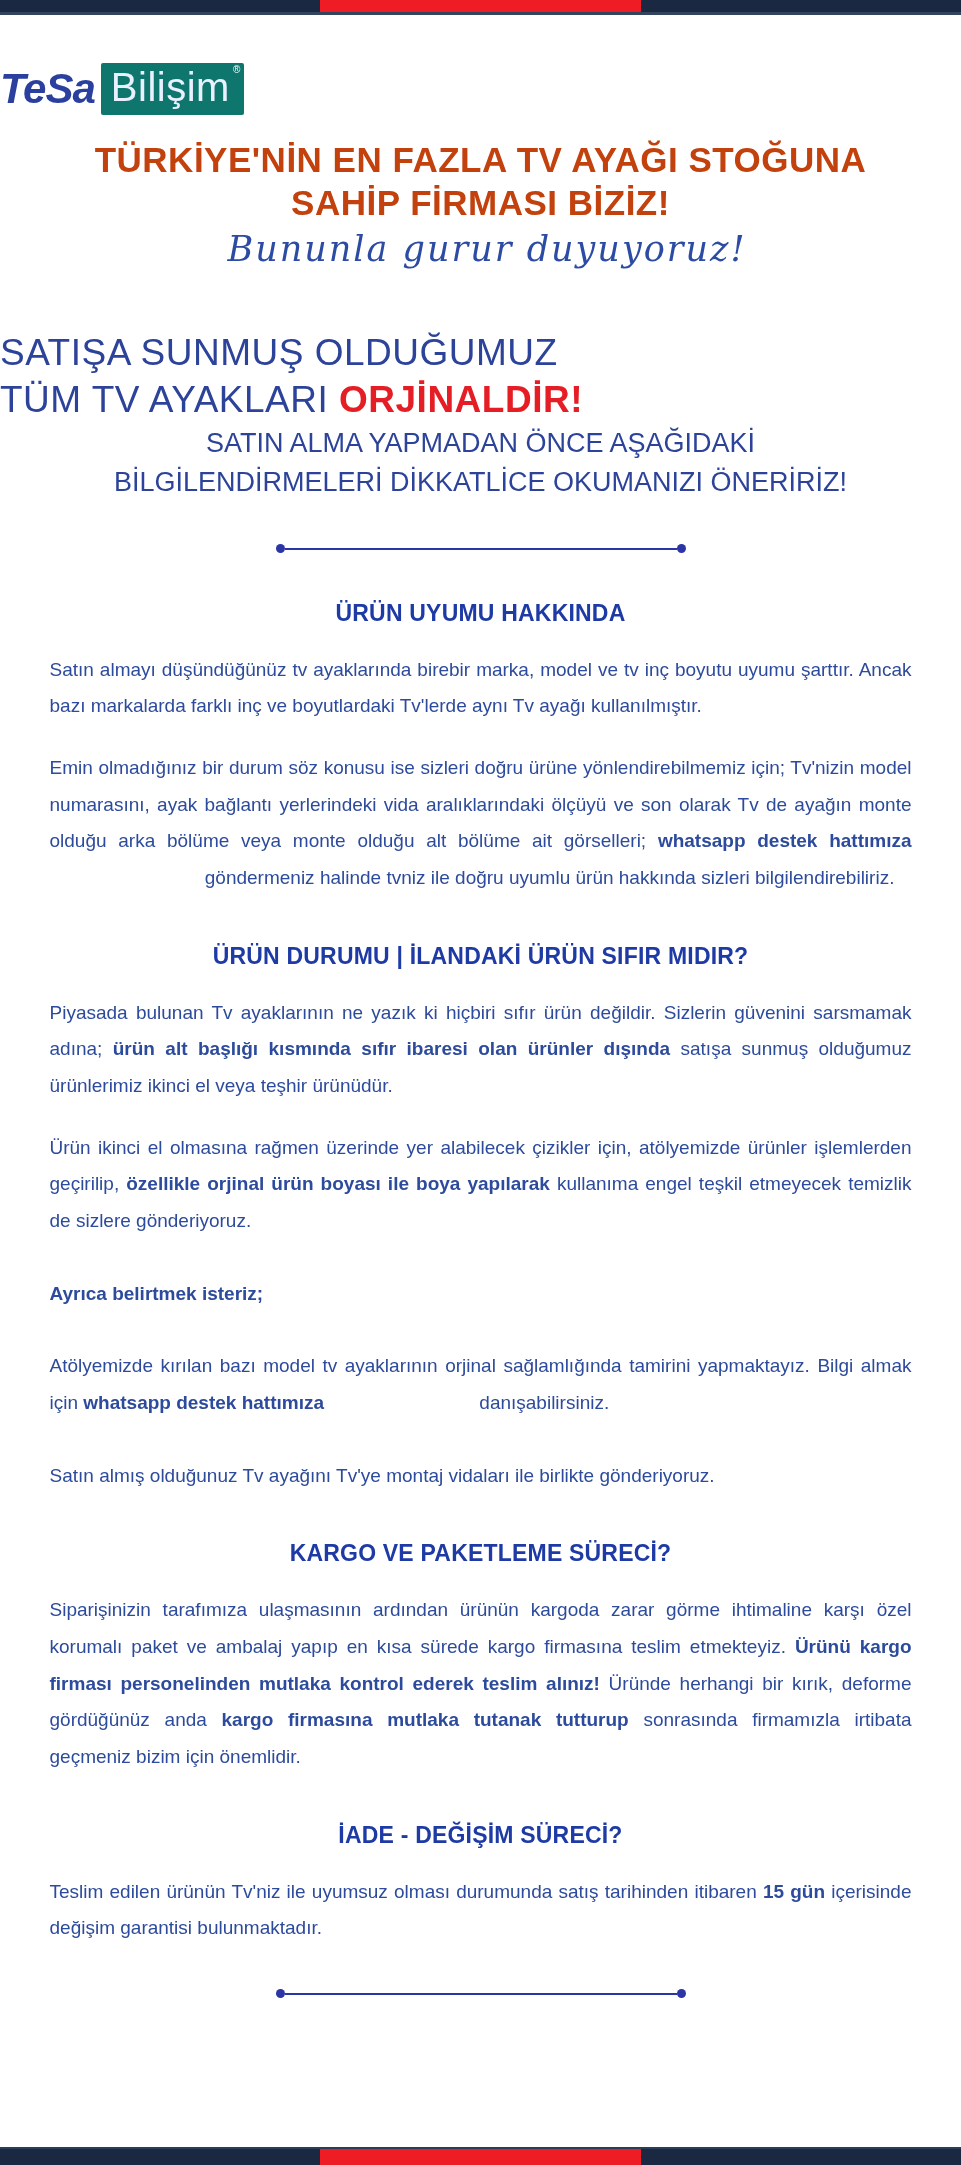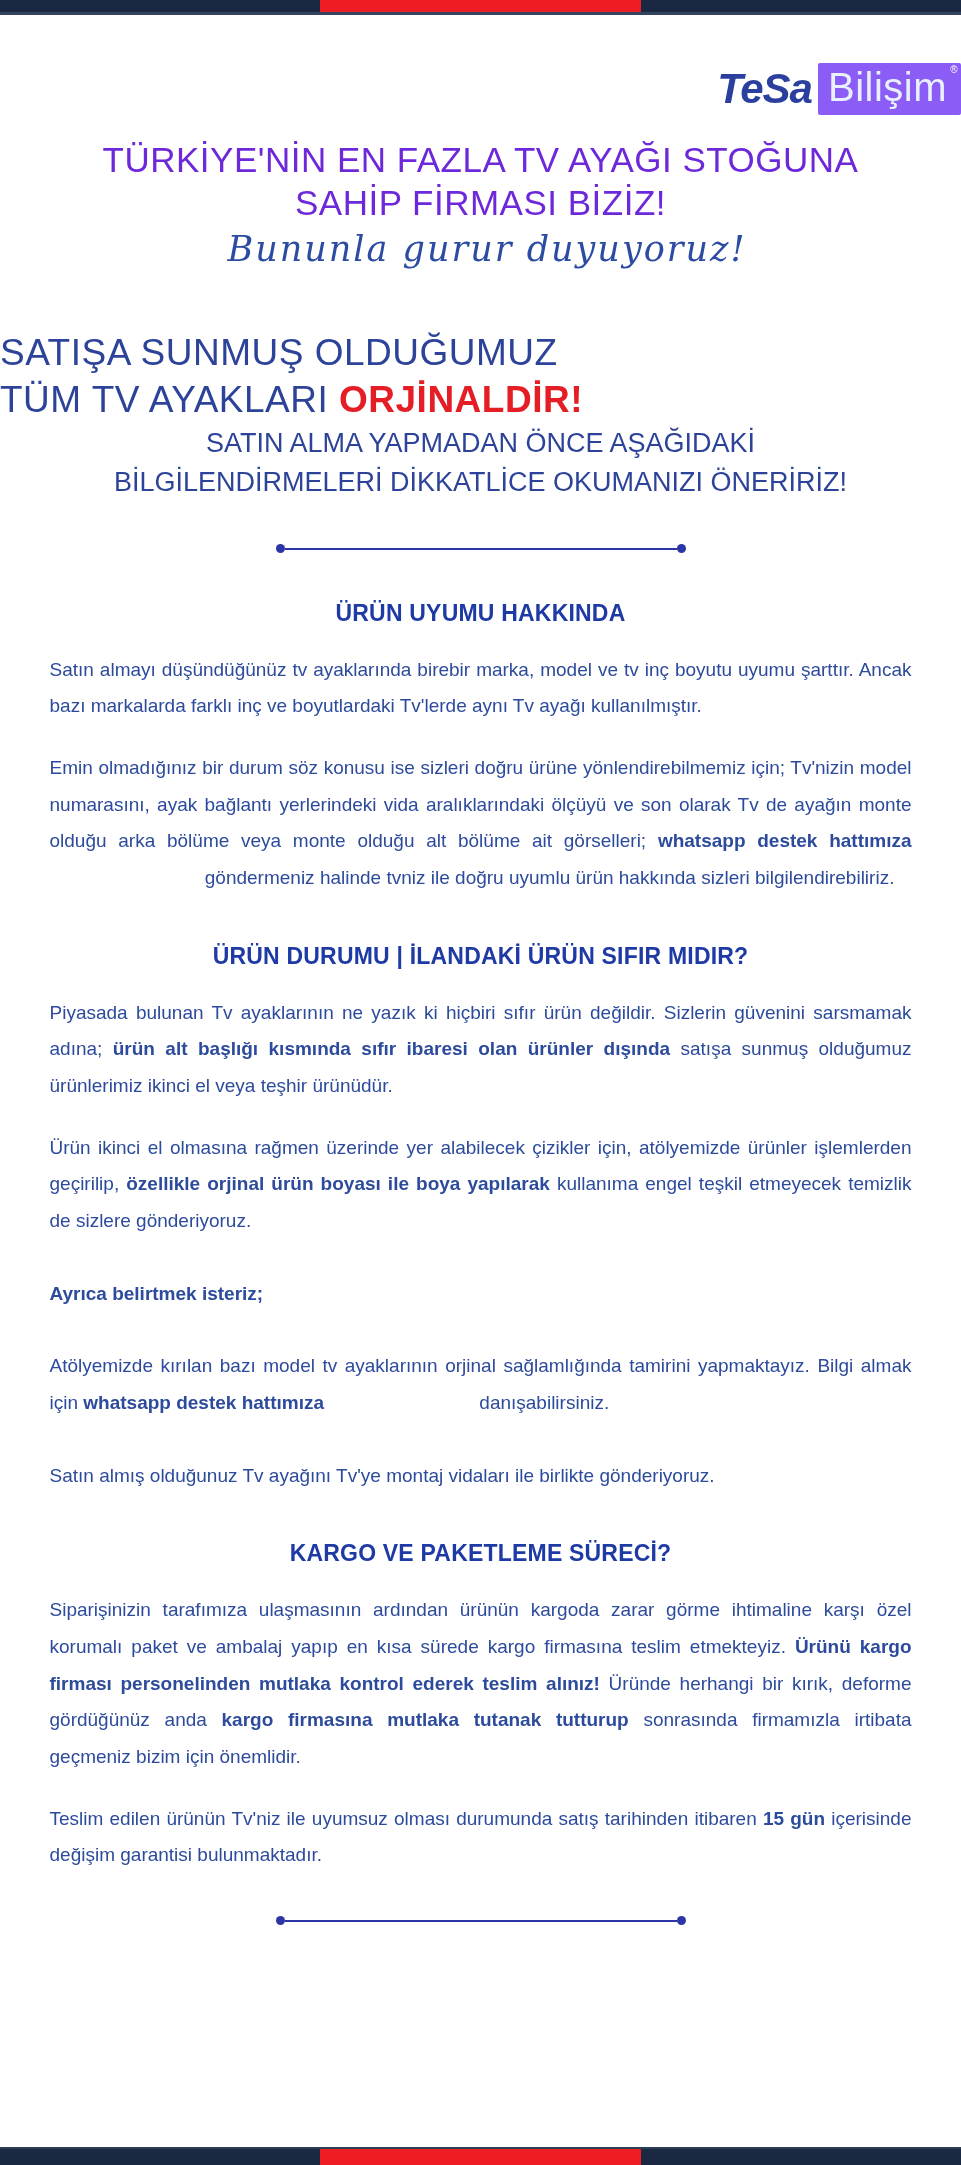--- a/index.html
+++ b/index.html
@@ -14,37 +14,37 @@
   }
   
   .bar{position:absolute;left:0;width:100%;display:flex;}
   .bar.top{top:0;height:15px;border-bottom:3px solid #33445e;box-sizing:border-box;}
   .bar.bottom{bottom:0;height:18px;border-top:2px solid #2c3d57;box-sizing:border-box;}
   .bar .seg{flex:1 1 33.333%;height:100%;}
   .seg.navy{background:#1b2842;}
   .seg.red{background:#ee1c25;}
 
   
-  .logo-row{margin:58px auto 16px;display:flex;justify-content:flex-end;align-items:center;height:62px;}
+  .logo-row{margin:58px auto 16px;display:flex;justify-content:flex-start;align-items:center;height:62px;}
   .logo-tesa{
     font-size:42px;font-weight:800;font-style:italic;
     color:#2b3f9e;letter-spacing:-1px;margin-right:6px;
   }
   .logo-box{
-    position:relative;background:#8b5cf6;color:#e9f0ff;
+    position:relative;background:#0f766e;color:#e9f0ff;
     font-size:40px;font-weight:400;letter-spacing:0.5px;
     padding:4px 14px 8px 10px;border-radius:2px;line-height:1;
   }
   .logo-box .reg{position:absolute;top:2px;right:3px;font-size:10px;color:#ffffff;}
 
   
   .headline{
     margin:18px 30px 0;text-align:center;
-    font-size:35px;line-height:1.24;font-weight:400;
-    color:#6d28d9;letter-spacing:0.5px;
+    font-size:35px;line-height:1.24;font-weight:700;
+    color:#c2410c;letter-spacing:0.5px;
   }
   .script-line{
     margin-top:4px;text-align:center;
     font-family:"DejaVu Serif", serif;font-style:italic;
     font-size:35px;color:#2c4ba2;letter-spacing:2px;margin-left:13px;
   }
   .offer{
     margin-top:60px;
     font-size:37px;line-height:1.28;font-weight:400;
     color:#2c4399;letter-spacing:0.5px;
@@ -134,20 +134,21 @@
     <p class="para mt-lg"><span>Atölyemizde kırılan bazı model tv ayaklarının orjinal sağlamlığında tamirini yapmaktayız. Bilgi almak için </span><span class="b">whatsapp destek hattımıza</span><span class="spacer"></span><span> danışabilirsiniz.</span></p>
     <p class="para mt-lg"><span>Satın almış olduğunuz Tv ayağını Tv'ye montaj vidaları ile birlikte gönderiyoruz.</span></p>
   </section>
 
   <section>
     <h2 class="sec-h">KARGO VE PAKETLEME SÜRECİ?</h2>
     <p class="para"><span>Siparişinizin tarafımıza ulaşmasının ardından ürünün kargoda zarar görme ihtimaline karşı özel korumalı paket ve ambalaj yapıp en kısa sürede kargo firmasına teslim etmekteyiz. </span><span class="b">Ürünü kargo firması personelinden mutlaka kontrol ederek teslim alınız!</span><span> Üründe herhangi bir kırık, deforme gördüğünüz anda </span><span class="b">kargo firmasına mutlaka tutanak tutturup</span><span> sonrasında firmamızla irtibata geçmeniz bizim için önemlidir.</span></p>
   </section>
 
   <section>
+    <h2 class="sec-h">İADE - DEĞİŞİM SÜRECİ?</h2>
     <p class="para"><span>Teslim edilen ürünün Tv'niz ile uyumsuz olması durumunda satış tarihinden itibaren </span><span class="b">15 gün</span><span> içerisinde değişim garantisi bulunmaktadır.</span></p>
   </section>
 
   <div class="divider">
     <span class="dot"></span>
     <span class="line"></span>
     <span class="dot"></span>
   </div>
 
   <div class="bar bottom">

